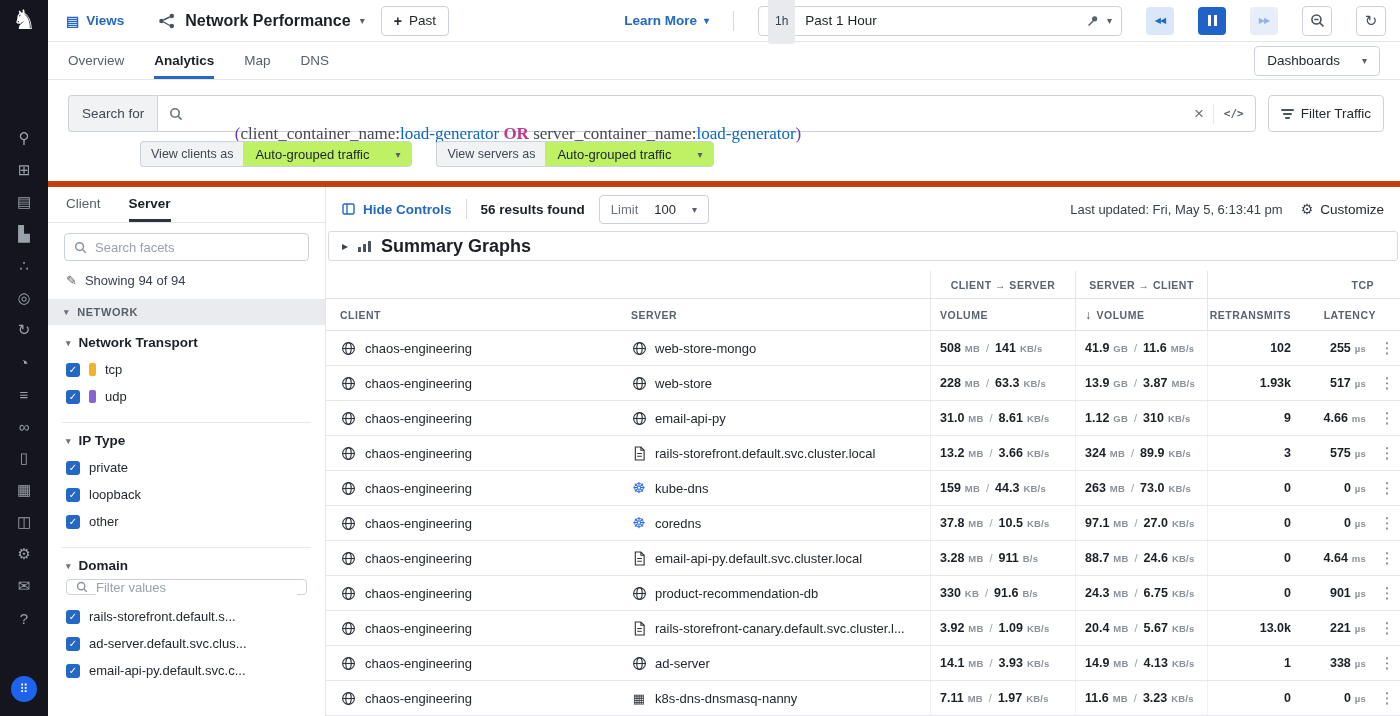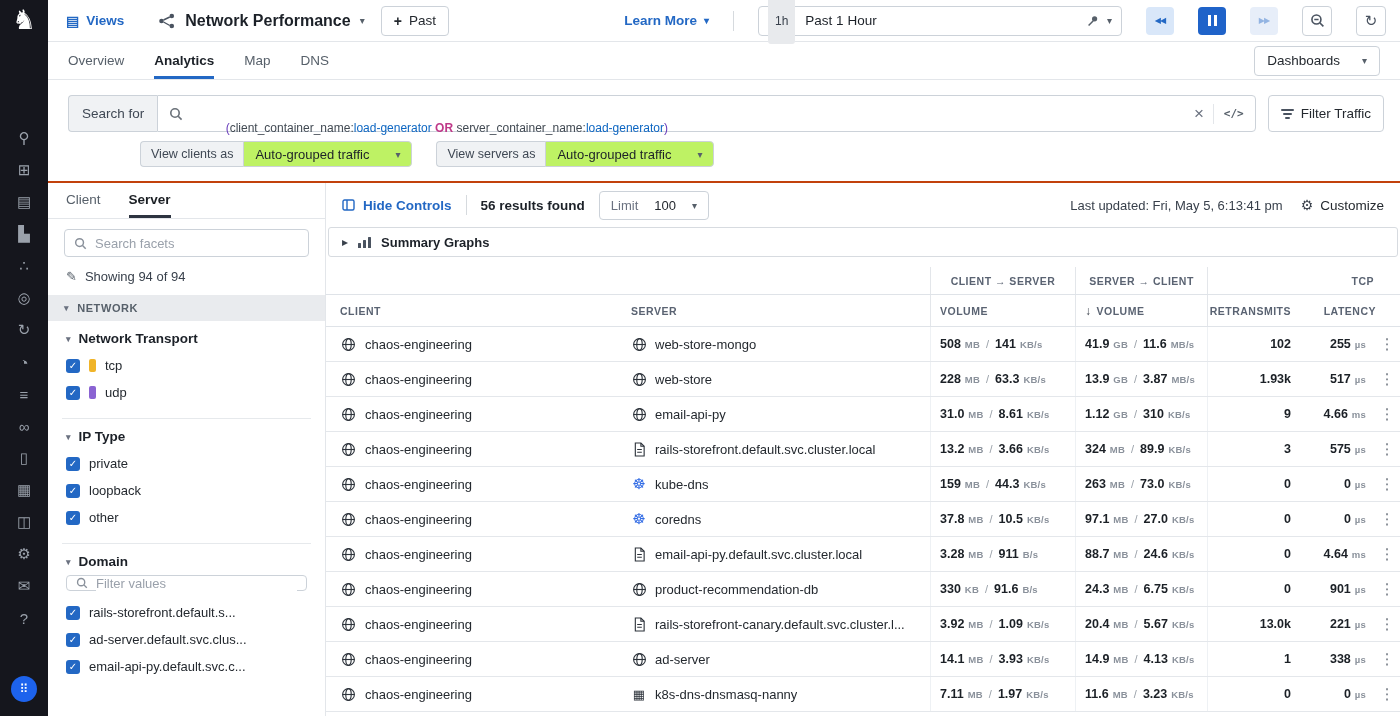--- a/index.html
+++ b/index.html
@@ -44,25 +44,25 @@
   .sqbtn{width:30px;height:30px;border:1px solid #ccd2d9;border-radius:4px;background:#fff;display:flex;align-items:center;justify-content:center;color:#4a5360;font-size:15px}
 
   
   .tabbar{height:38px;display:flex;align-items:stretch;gap:30px;padding:0 20px;border-bottom:1px solid #e3e6ea;flex-shrink:0}
   .tab{display:flex;align-items:center;font-size:13.5px;color:#57606a;position:relative}
   .tab.active{color:#1c2128;font-weight:700}
   .tab.active::after{content:"";position:absolute;left:0;right:0;bottom:0;height:3px;background:#2368c4}
   .dashboards{align-self:center;margin-left:auto;gap:22px}
 
   
-  .filterzone{padding:15px 16px 14px 20px;border-bottom:2px solid #c2410c;flex-shrink:0}
+  .filterzone{padding:15px 16px 14px 20px;border-bottom:6px solid #c2410c;flex-shrink:0}
   .search-row{display:flex;height:37px}
   .search-label{background:#f0f2f4;border:1px solid #ccd2d9;border-right:none;border-radius:4px 0 0 4px;display:flex;align-items:center;padding:0 13px;font-size:13.5px;color:#3f4854}
   .search-box{flex:1;border:1px solid #ccd2d9;border-radius:0 4px 4px 0;display:flex;align-items:center;gap:9px;padding:0 11px;background:#fff;min-width:0}
-  .query{font-family:Liberation Sans, sans-serif;font-size:12px;flex:1;white-space:pre;overflow:hidden}
+  .query{font-family:Liberation Serif, serif;font-size:17px;flex:1;white-space:pre;overflow:hidden}
   .qpart.paren{color:#6639ba}
   .qpart.field{color:#424a53}
   .qpart.colon{color:#424a53}
   .qpart.value{color:#0d66c2}
   .qpart.op{color:#bf3989;font-weight:700}
   .clear-x{color:#6b7280;font-size:17px;line-height:1}
   .code-ic{color:#57606a;font-size:11px;font-weight:700;font-family:"DejaVu Sans Mono",monospace;border-left:1px solid #e3e6ea;padding-left:10px;height:20px;display:flex;align-items:center}
   .filter-btn{margin-left:12px;height:37px}
   .funnel{display:flex;flex-direction:column;gap:2px;align-items:center}
   .funnel i{display:block;height:2px;background:#4a5360;border-radius:1px}
@@ -106,21 +106,21 @@
   .limit{display:flex;align-items:center;gap:16px;border:1px solid #ccd2d9;border-radius:4px;height:29px;padding:0 11px;font-size:13px}
   .limit-label{color:#6b7280}
   .updated{margin-left:auto;font-size:13px;color:#39414c}
   .customize{display:flex;align-items:center;gap:7px;font-size:13.5px;color:#24292f;margin-left:4px}
   .gear{font-size:14px;color:#3c434d}
   .summary{margin:0 2px 10px;border:1px solid #d7dbe0;border-radius:3px;height:30px;display:flex;align-items:center;gap:10px;padding:0 13px;flex-shrink:0}
   .summary-chev{color:#39414c;font-size:12px}
   .chart-ic{display:flex;align-items:flex-end;gap:2px}
   .chart-ic i{width:3px;background:#4a5360;display:block;border-radius:.5px}
   .chart-ic i:nth-child(1){height:5px}.chart-ic i:nth-child(2){height:8px}.chart-ic i:nth-child(3){height:11px}
-  .summary-label{font-size:13px;font-weight:700;color:#1c2128}
+  .summary-label{font-size:18px;font-weight:700;color:#1c2128}
 
   
   .tbl{flex:1;overflow:hidden}
   .trow{display:grid;grid-template-columns:298px 306px 145px 132px 100px 93px;align-items:stretch;border-bottom:1px solid #e4e7eb}
   .trow>div{display:flex;align-items:center;min-width:0}
   .tgroup{height:28px;border-bottom:1px solid #dfe3e8}
   .tgroup .g{font-size:10.5px;font-weight:700;color:#5a6372;letter-spacing:.5px}
   .g1{grid-column:3;justify-content:center;border-left:1px solid #e3e6ea}
   .g2{grid-column:4;justify-content:center;border-left:1px solid #e3e6ea}
   .g3{grid-column:5/7;justify-content:flex-end;padding-right:26px;border-left:1px solid #e3e6ea}

